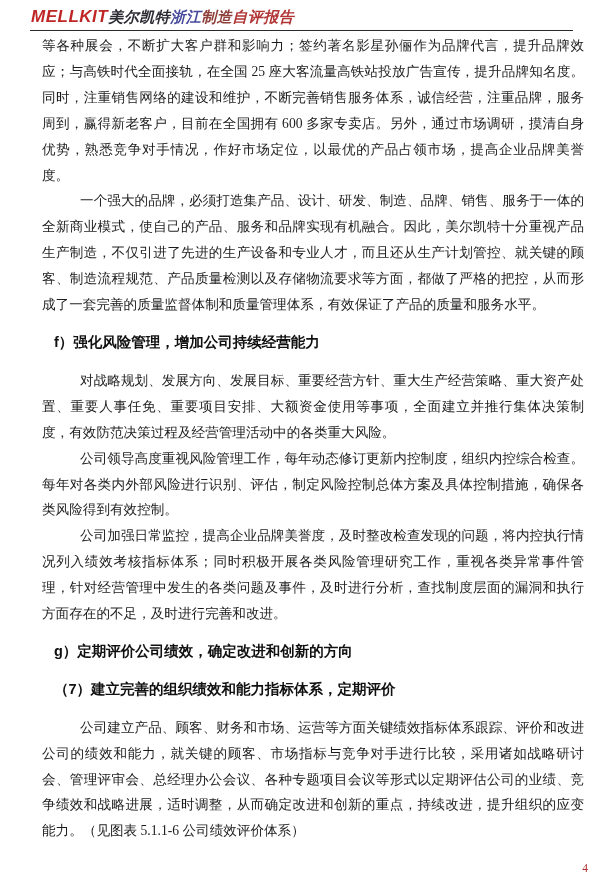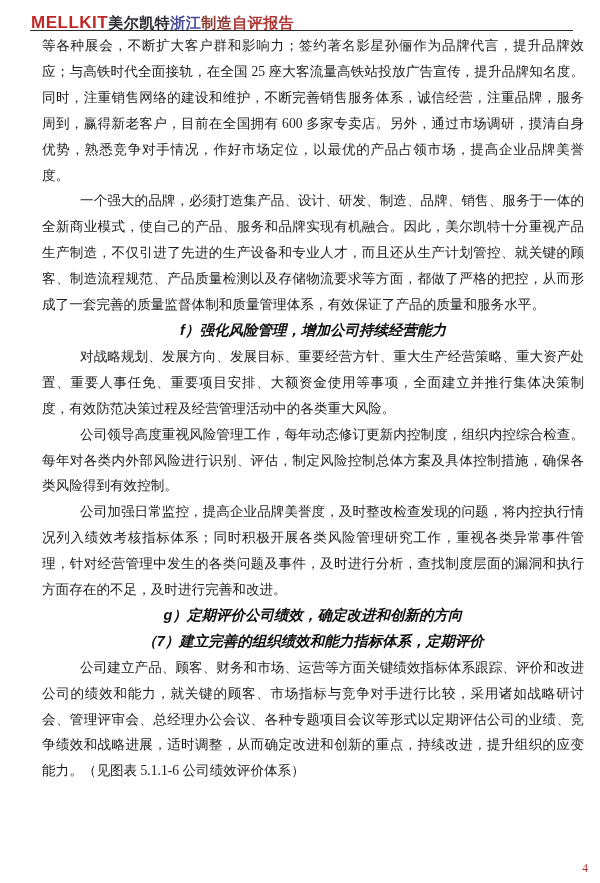--- a/index.html
+++ b/index.html
@@ -8,24 +8,25 @@
     width: 600px;
     height: 883px;
     margin: 0 auto;
     background: #ffffff;
     overflow: hidden;
     font-family: "Liberation Serif", "DejaVu Serif", serif;
   }
   
   .header {
     position: absolute;
-    top: 13px;
+    top: 7px;
     left: 31px;
     right: 28px;
     white-space: nowrap;
+    font-style: italic;
   }
   .brand {
     font-family: "Liberation Sans", "DejaVu Sans", sans-serif;
     font-weight: bold;
     font-size: 17px;
     letter-spacing: 0.5px;
     vertical-align: baseline;
   }
   .hseg {
     font-size: 15px;
@@ -55,28 +56,27 @@
     margin: 0;
     font-size: 13.6px;
     line-height: 25.9px;
     text-align: justify;
     text-justify: inter-ideograph;
     text-indent: 2.8em;
     color: #1c1c1c;
   }
   .para.no-indent { text-indent: 0; }
   .doc-heading {
-    margin: 0;
+    margin: 12px;
     font-size: 14.5px;
     line-height: 25.9px;
     font-weight: bold;
     color: #101010;
     font-family: "Liberation Sans", "DejaVu Sans", sans-serif;
-    text-align: center;
-    font-style: italic;
+    text-align: left;
   }
   
   .page-number {
     position: absolute;
     right: 12px;
     bottom: 9px;
     font-size: 11.5px;
     font-family: "Liberation Serif", "DejaVu Serif", serif;
   }
 </style>

